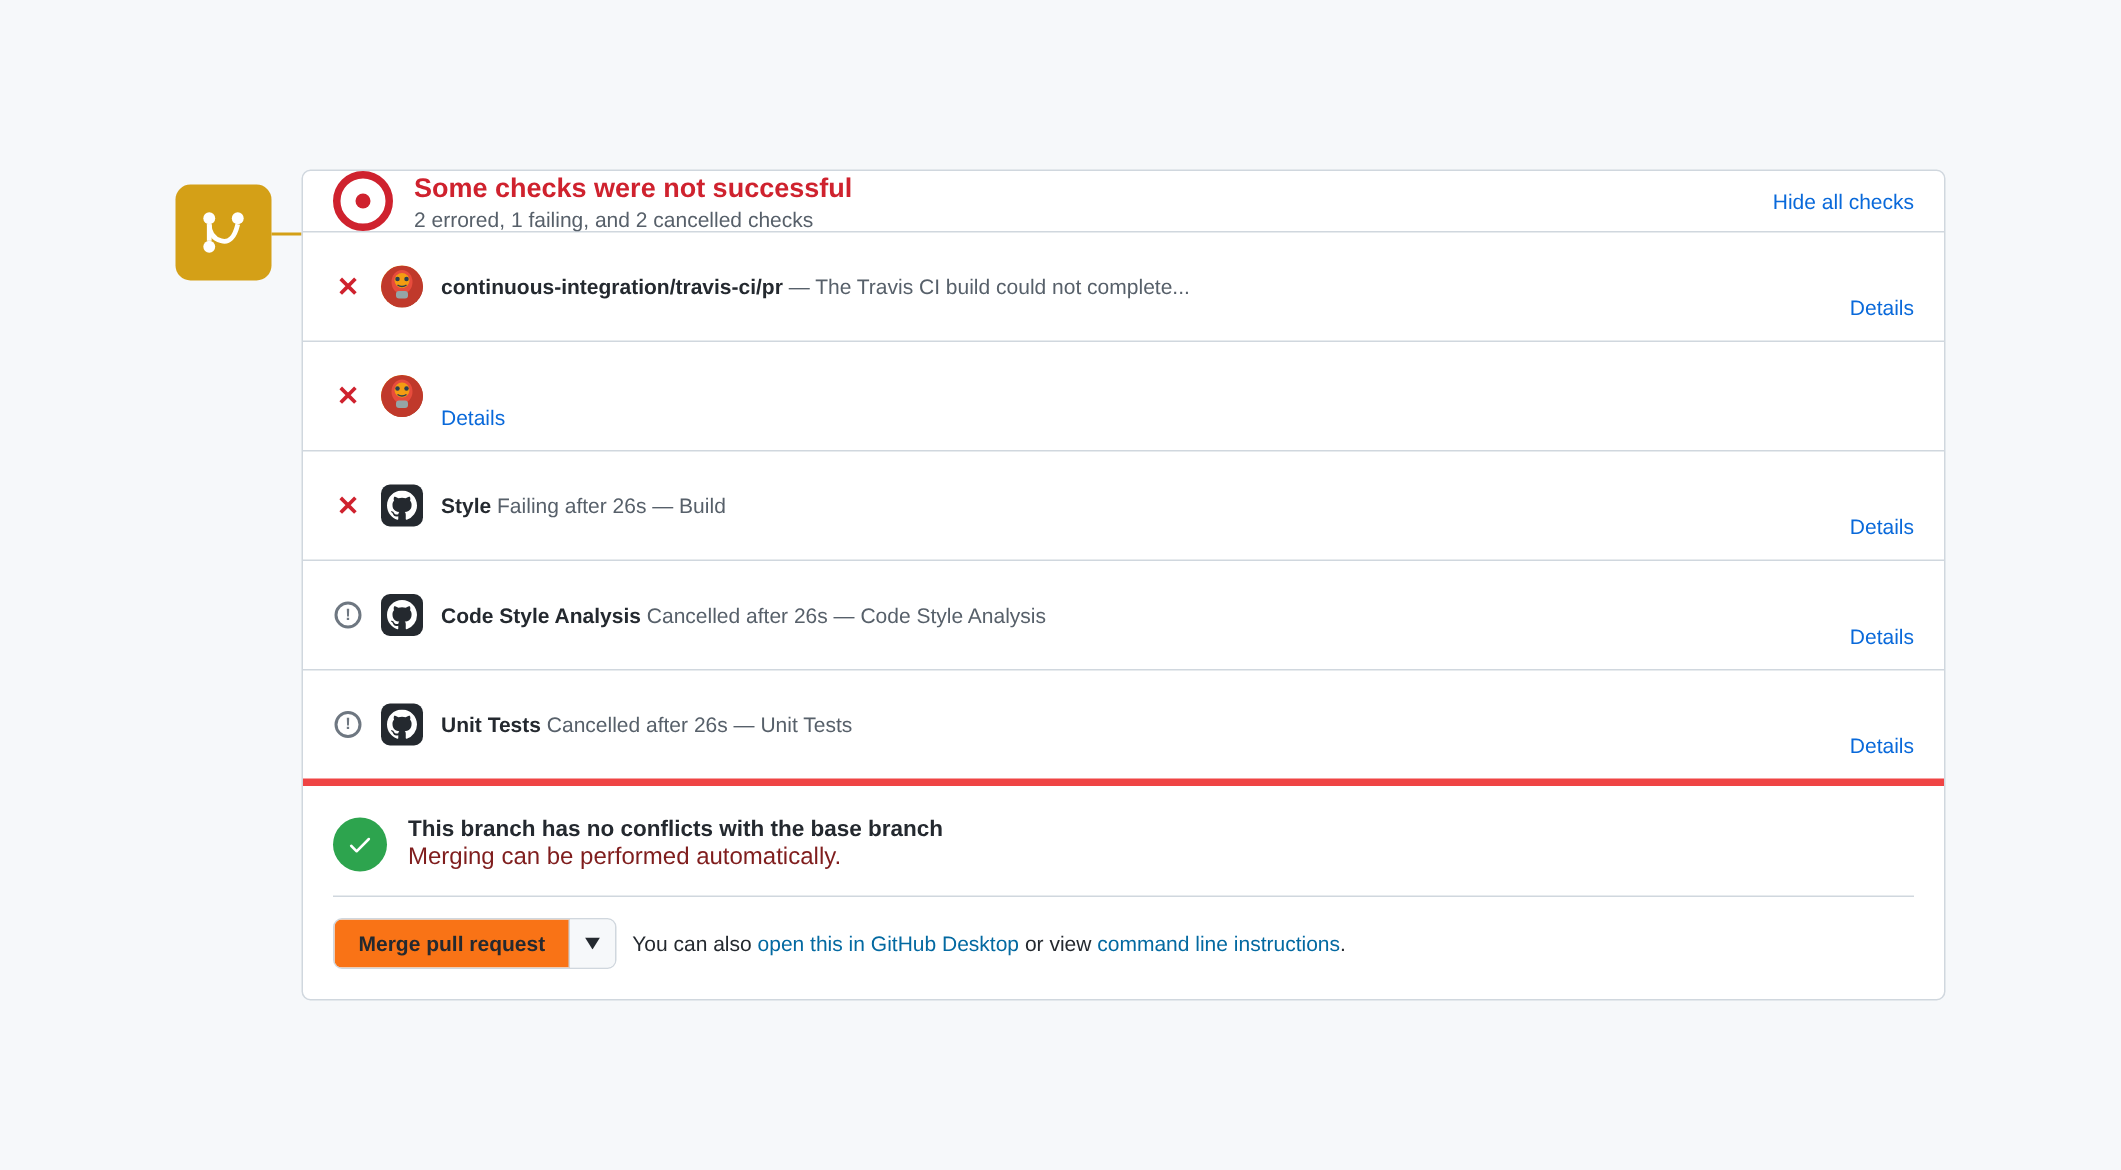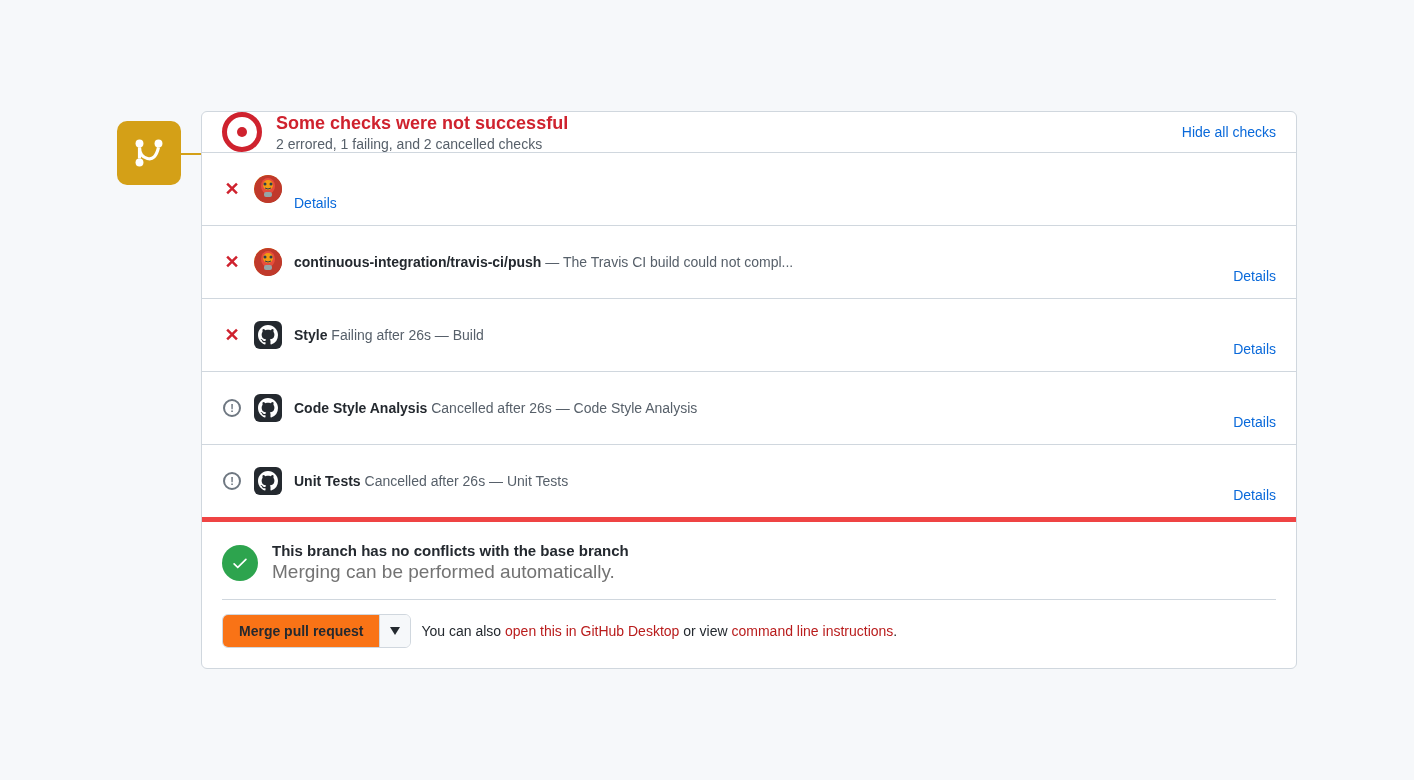--- a/index.html
+++ b/index.html
@@ -198,22 +198,22 @@
       width: 18px;
       height: 18px;
       fill: white;
     }
     .no-conflict-text h3 {
       font-size: 15px;
       font-weight: 600;
       color: #24292f;
     }
     .no-conflict-text p {
-      font-size: 19px;
-      color: #737373;
+      font-size: 16px;
+      color: #7f1d1d;
       margin-top: 2px;
     }
     .merge-actions {
       display: flex;
       align-items: center;
       gap: 10px;
       padding-top: 14px;
       border-top: 1px solid #d0d7de;
     }
     .merge-btn-group {
@@ -240,21 +240,21 @@
       cursor: pointer;
       display: flex;
       align-items: center;
       justify-content: center;
     }
     .merge-info {
       font-size: 14px;
       color: #24292f;
     }
     .merge-info a {
-      color: #b91c1c;
+      color: #0369a1;
       text-decoration: none;
       text-align: center;
     }
 
     
     .travis-avatar {
       width: 28px;
       height: 28px;
       border-radius: 50%;
       background: linear-gradient(135deg, #e8a000 0%, #d4622b 50%, #8b1a1a 100%);
@@ -310,42 +310,42 @@
           <svg viewBox="0 0 28 28" xmlns="http://www.w3.org/2000/svg" width="28" height="28">
             <circle cx="14" cy="14" r="14" fill="#c0392b"></circle>
             <ellipse cx="14" cy="11" rx="7" ry="8" fill="#e74c3c"></ellipse>
             <ellipse cx="14" cy="10" rx="5" ry="5" fill="#f39c12"></ellipse>
             <circle cx="11" cy="9" r="1.5" fill="#2c3e50"></circle>
             <circle cx="17" cy="9" r="1.5" fill="#2c3e50"></circle>
             <path d="M11 13 Q14 15 17 13" stroke="#2c3e50" stroke-width="1" fill="none"></path>
             <rect x="10" y="17" width="8" height="5" rx="2" fill="#95a5a6"></rect>
           </svg>
         </div>
+        <div class="check-info">
+          <span class="check-name">continuous-integration/travis-ci/pr</span>
+          <span class="check-desc"> — The Travis CI build could not complete...</span>
+        </div>
         <a class="details-link">Details</a>
       </div>
 
       <div class="check-row">
         <div class="status-icon">
           <span class="x-icon">✕</span>
         </div>
         <div class="travis-avatar">
           <svg viewBox="0 0 28 28" xmlns="http://www.w3.org/2000/svg" width="28" height="28">
             <circle cx="14" cy="14" r="14" fill="#c0392b"></circle>
             <ellipse cx="14" cy="11" rx="7" ry="8" fill="#e74c3c"></ellipse>
             <ellipse cx="14" cy="10" rx="5" ry="5" fill="#f39c12"></ellipse>
             <circle cx="11" cy="9" r="1.5" fill="#2c3e50"></circle>
             <circle cx="17" cy="9" r="1.5" fill="#2c3e50"></circle>
             <path d="M11 13 Q14 15 17 13" stroke="#2c3e50" stroke-width="1" fill="none"></path>
             <rect x="10" y="17" width="8" height="5" rx="2" fill="#95a5a6"></rect>
           </svg>
         </div>
-        <div class="check-info">
-          <span class="check-name">continuous-integration/travis-ci/push</span>
-          <span class="check-desc"> — The Travis CI build could not compl...</span>
-        </div>
         <a class="details-link">Details</a>
       </div>
 
       <div class="check-row">
         <div class="status-icon">
           <span class="x-icon">✕</span>
         </div>
         <div class="github-logo">
           <svg viewBox="0 0 16 16" xmlns="http://www.w3.org/2000/svg">
             <path d="M8 0C3.58 0 0 3.58 0 8c0 3.54 2.29 6.53 5.47 7.59.4.07.55-.17.55-.38 0-.19-.01-.82-.01-1.49-2.01.37-2.53-.49-2.69-.94-.09-.23-.48-.94-.82-1.13-.28-.15-.68-.52-.01-.53.63-.01 1.08.58 1.23.82.72 1.21 1.87.87 2.33.66.07-.52.28-.87.51-1.07-1.78-.2-3.64-.89-3.64-3.95 0-.87.31-1.59.82-2.15-.08-.2-.36-1.02.08-2.12 0 0 .67-.21 2.2.82.64-.18 1.32-.27 2-.27.68 0 1.36.09 2 .27 1.53-1.04 2.2-.82 2.2-.82.44 1.1.16 1.92.08 2.12.51.56.82 1.27.82 2.15 0 3.07-1.87 3.75-3.65 3.95.29.25.54.73.54 1.48 0 1.07-.01 1.93-.01 2.2 0 .21.15.46.55.38A8.013 8.013 0 0016 8c0-4.42-3.58-8-8-8z"></path>

